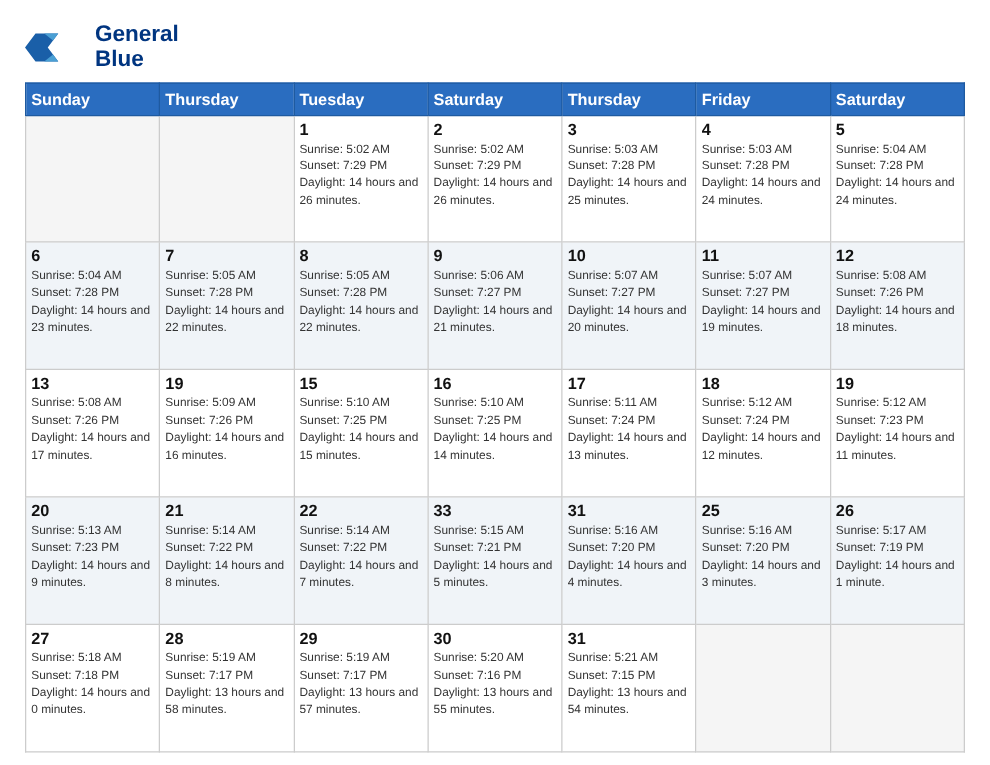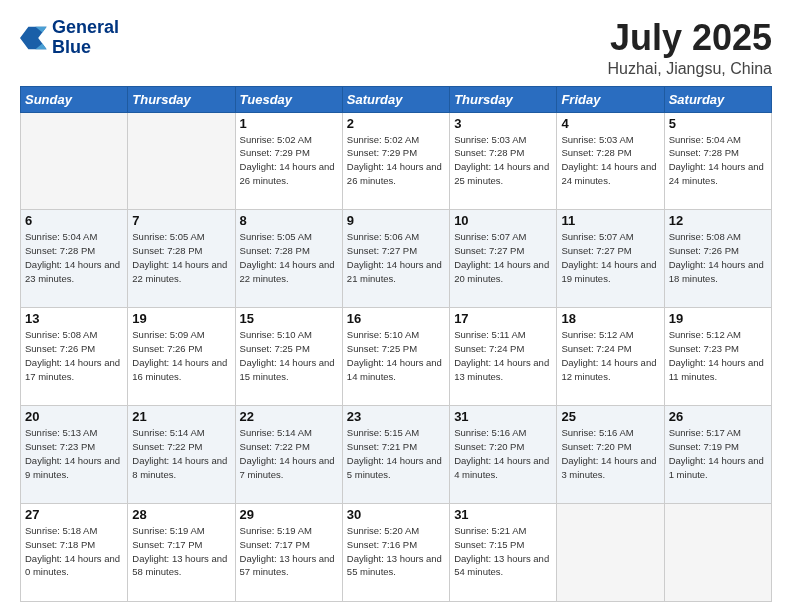--- a/index.html
+++ b/index.html
@@ -26,20 +26,21 @@
     .logo {
       display: flex;
       align-items: center;
       gap: 4px;
     }
     .logo-text {
       font-size: 18px;
       font-weight: bold;
       color: #003580;
       line-height: 1.1;
+      margin-left: 24px;
     }
     .logo-icon {
       width: 28px;
       height: 28px;
     }
     .title-block {
       text-align: right;
     }
     .month-title {
       font-size: 36px;
@@ -60,21 +61,20 @@
       table-layout: fixed;
     }
     .calendar th {
       background-color: #2a6dc0;
       color: #fff;
       font-size: 13px;
       font-weight: bold;
       padding: 5px 4px;
       text-align: left;
       border: 1px solid #1e5aa0;
-      font-style: italic;
     }
     .calendar td {
       vertical-align: top;
       border: 1px solid #ccc;
       padding: 3px 4px;
       font-size: 10px;
       color: #222;
       height: 82px;
       width: 113px;
       background: #fff;
@@ -108,24 +108,20 @@
         <polygon points="22,2 38,2 32,10" fill="#4a9fd4"></polygon>
         <polygon points="22,34 38,34 32,26" fill="#4a9fd4"></polygon>
       </svg>
       <div>
         <div class="logo-text">
           <div>General</div>
           <div>Blue</div>
         </div>
       </div>
     </div>
-    <div class="title-block">
-      <div class="month-title">July 2025</div>
-      <div class="location-title">Huzhai, Jiangsu, China</div>
-    </div>
   </div>
 
   <table class="calendar">
     <thead>
       <tr>
         <th><span>Sunday</span></th>
         <th><span>Thursday</span></th>
         <th><span>Tuesday</span></th>
         <th><span>Saturday</span></th>
         <th><span>Thursday</span></th>
@@ -225,21 +221,21 @@
           </td>
           <td>
             <div class="day-number">21</div>
             <div class="day-info">Sunrise: 5:14 AM<br>Sunset: 7:22 PM<br>Daylight: 14 hours and 8 minutes.</div>
           </td>
           <td>
             <div class="day-number">22</div>
             <div class="day-info">Sunrise: 5:14 AM<br>Sunset: 7:22 PM<br>Daylight: 14 hours and 7 minutes.</div>
           </td>
           <td>
-            <div class="day-number">23</div>
+            <div class="day-number">33</div>
             <div class="day-info">Sunrise: 5:15 AM<br>Sunset: 7:21 PM<br>Daylight: 14 hours and 5 minutes.</div>
           </td>
           <td>
             <div class="day-number">31</div>
             <div class="day-info">Sunrise: 5:16 AM<br>Sunset: 7:20 PM<br>Daylight: 14 hours and 4 minutes.</div>
           </td>
           <td>
             <div class="day-number">25</div>
             <div class="day-info">Sunrise: 5:16 AM<br>Sunset: 7:20 PM<br>Daylight: 14 hours and 3 minutes.</div>
           </td>

